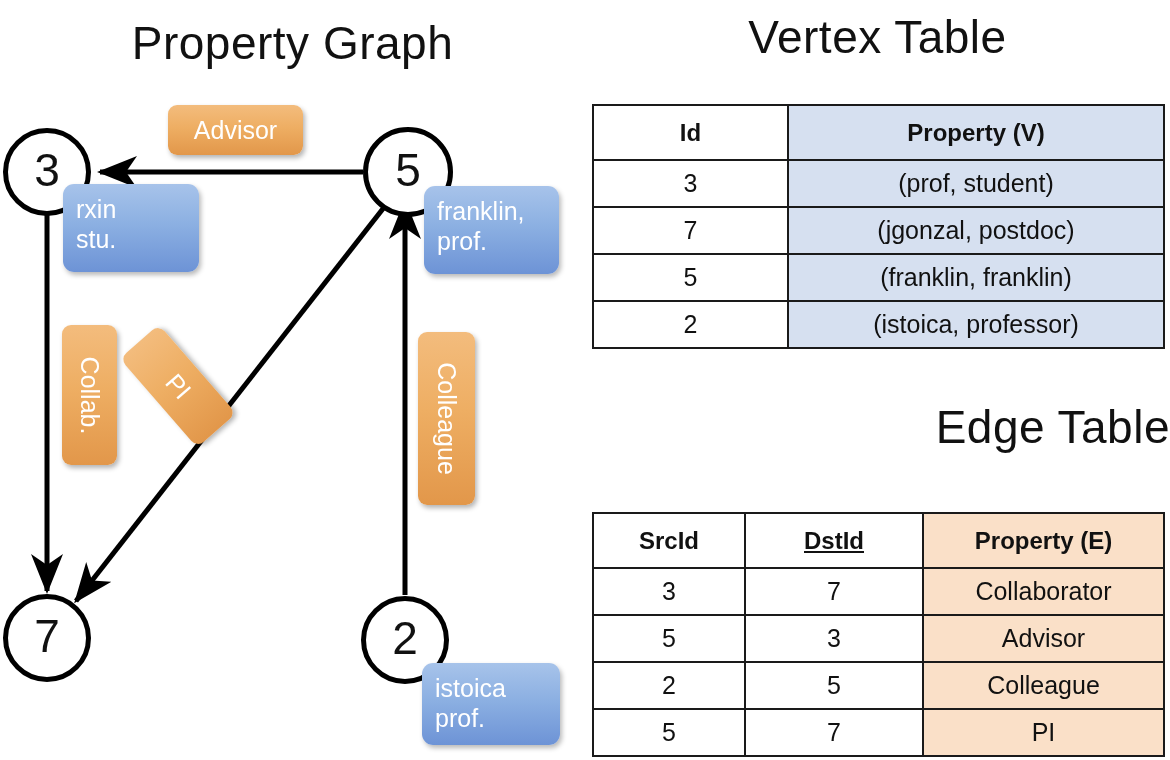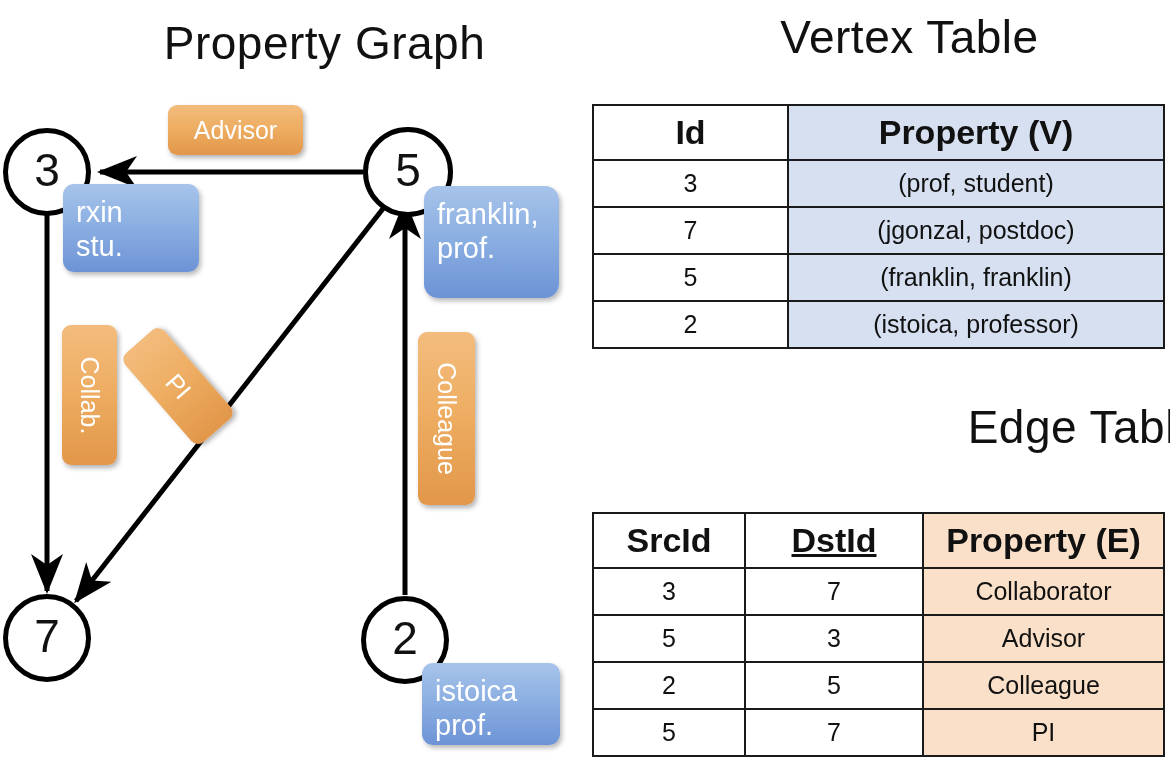--- a/index.html
+++ b/index.html
@@ -9,21 +9,20 @@
     position:relative;overflow:hidden;
   }
   .stage{position:absolute;left:0;top:0;width:1170px;height:760px;}
 
   
   .title{
     position:absolute;
     font-size:46px;font-weight:300;color:#111;
     letter-spacing:0.5px;white-space:nowrap;
     text-align:center;
-    margin-left:32px;
   }
   #title-property-graph{left:0;top:16px;width:585px;}
   #title-vertex-table{left:585px;top:10px;width:585px;}
   #title-edge-table{left:585px;top:400px;width:585px;text-align:right;}
 
   
   #graph-panel{position:absolute;left:0;top:85px;width:585px;height:675px;}
   #graph-edges{position:absolute;left:0;top:0;width:585px;height:675px;}
 
   .node-circle{
@@ -32,21 +31,21 @@
     display:flex;align-items:center;justify-content:center;
     font-size:46px;color:#111;font-weight:300;line-height:1;
     z-index:4;
   }
   .node-circle span{transform:translateY(-2px);}
 
   .prop-box{
     position:absolute;border-radius:11px;
     background:linear-gradient(to bottom,#a7c3ea 0%,#8cb0e2 45%,#6d93d6 100%);
     box-shadow:2px 3px 5px rgba(0,0,0,0.28);
-    color:#ffffff;font-size:29px;line-height:1.18;
+    color:#ffffff;font-size:25px;line-height:1.18;
     padding:11px 16px 0 13px;box-sizing:border-box;
     z-index:6;font-weight:400;
   }
 
   .edge-label{
     position:absolute;border-radius:9px;
     background:linear-gradient(to bottom,#f3bc7d 0%,#eeae63 45%,#e2974a 100%);
     box-shadow:2px 3px 5px rgba(0,0,0,0.3);
     color:#ffffff;font-size:25px;
     display:flex;align-items:center;justify-content:center;
@@ -56,21 +55,21 @@
   .edge-label.diag  > span{ transform:rotate(90deg); display:block; }
 
   
   .tbl{position:absolute;border-collapse:collapse;table-layout:fixed;}
   .tbl td,.tbl th{
     border:2px solid #1a1a1a;
     text-align:center;
     font-weight:400;font-size:25px;color:#111;
     padding:0;height:45px;background:#fff;
   }
-  .tbl th{font-weight:700;height:53px;font-size:34px;}
+  .tbl th{font-weight:700;height:53px;font-size:24px;}
   .v-prop{background:#d6e0f0 !important;}
   .e-prop{background:#fae0c8 !important;}
   .sep-left{border-left:5px double #1a1a1a;}
 
   #vertex-table{left:592px;top:104px;width:573px;}
   #edge-table{left:592px;top:490px;width:573px;margin-top:22px;}
 </style>
 </head>
 <body>
 
@@ -102,21 +101,21 @@
       <span>3</span>
     </div>
     <div class="prop-box" id="prop-3" style="left:63px;top:99px;width:136px;height:88px;">
       <div>rxin</div>
       <div>stu.</div>
     </div>
 
     <div class="node-circle" id="node-5" style="left:363px;top:42px;width:90px;height:90px;">
       <span>5</span>
     </div>
-    <div class="prop-box" id="prop-5" style="left:424px;top:101px;width:135px;height:112px;border-radius:14px;">
+    <div class="prop-box" id="prop-5" style="left:424px;top:101px;width:135px;height:88px;">
       <div>franklin,</div>
       <div>prof.</div>
     </div>
 
     <div class="node-circle" id="node-7" style="left:3px;top:509px;width:88px;height:88px;">
       <span>7</span>
     </div>
 
     <div class="node-circle" id="node-2" style="left:361px;top:511px;width:88px;height:88px;">
       <span>2</span>

